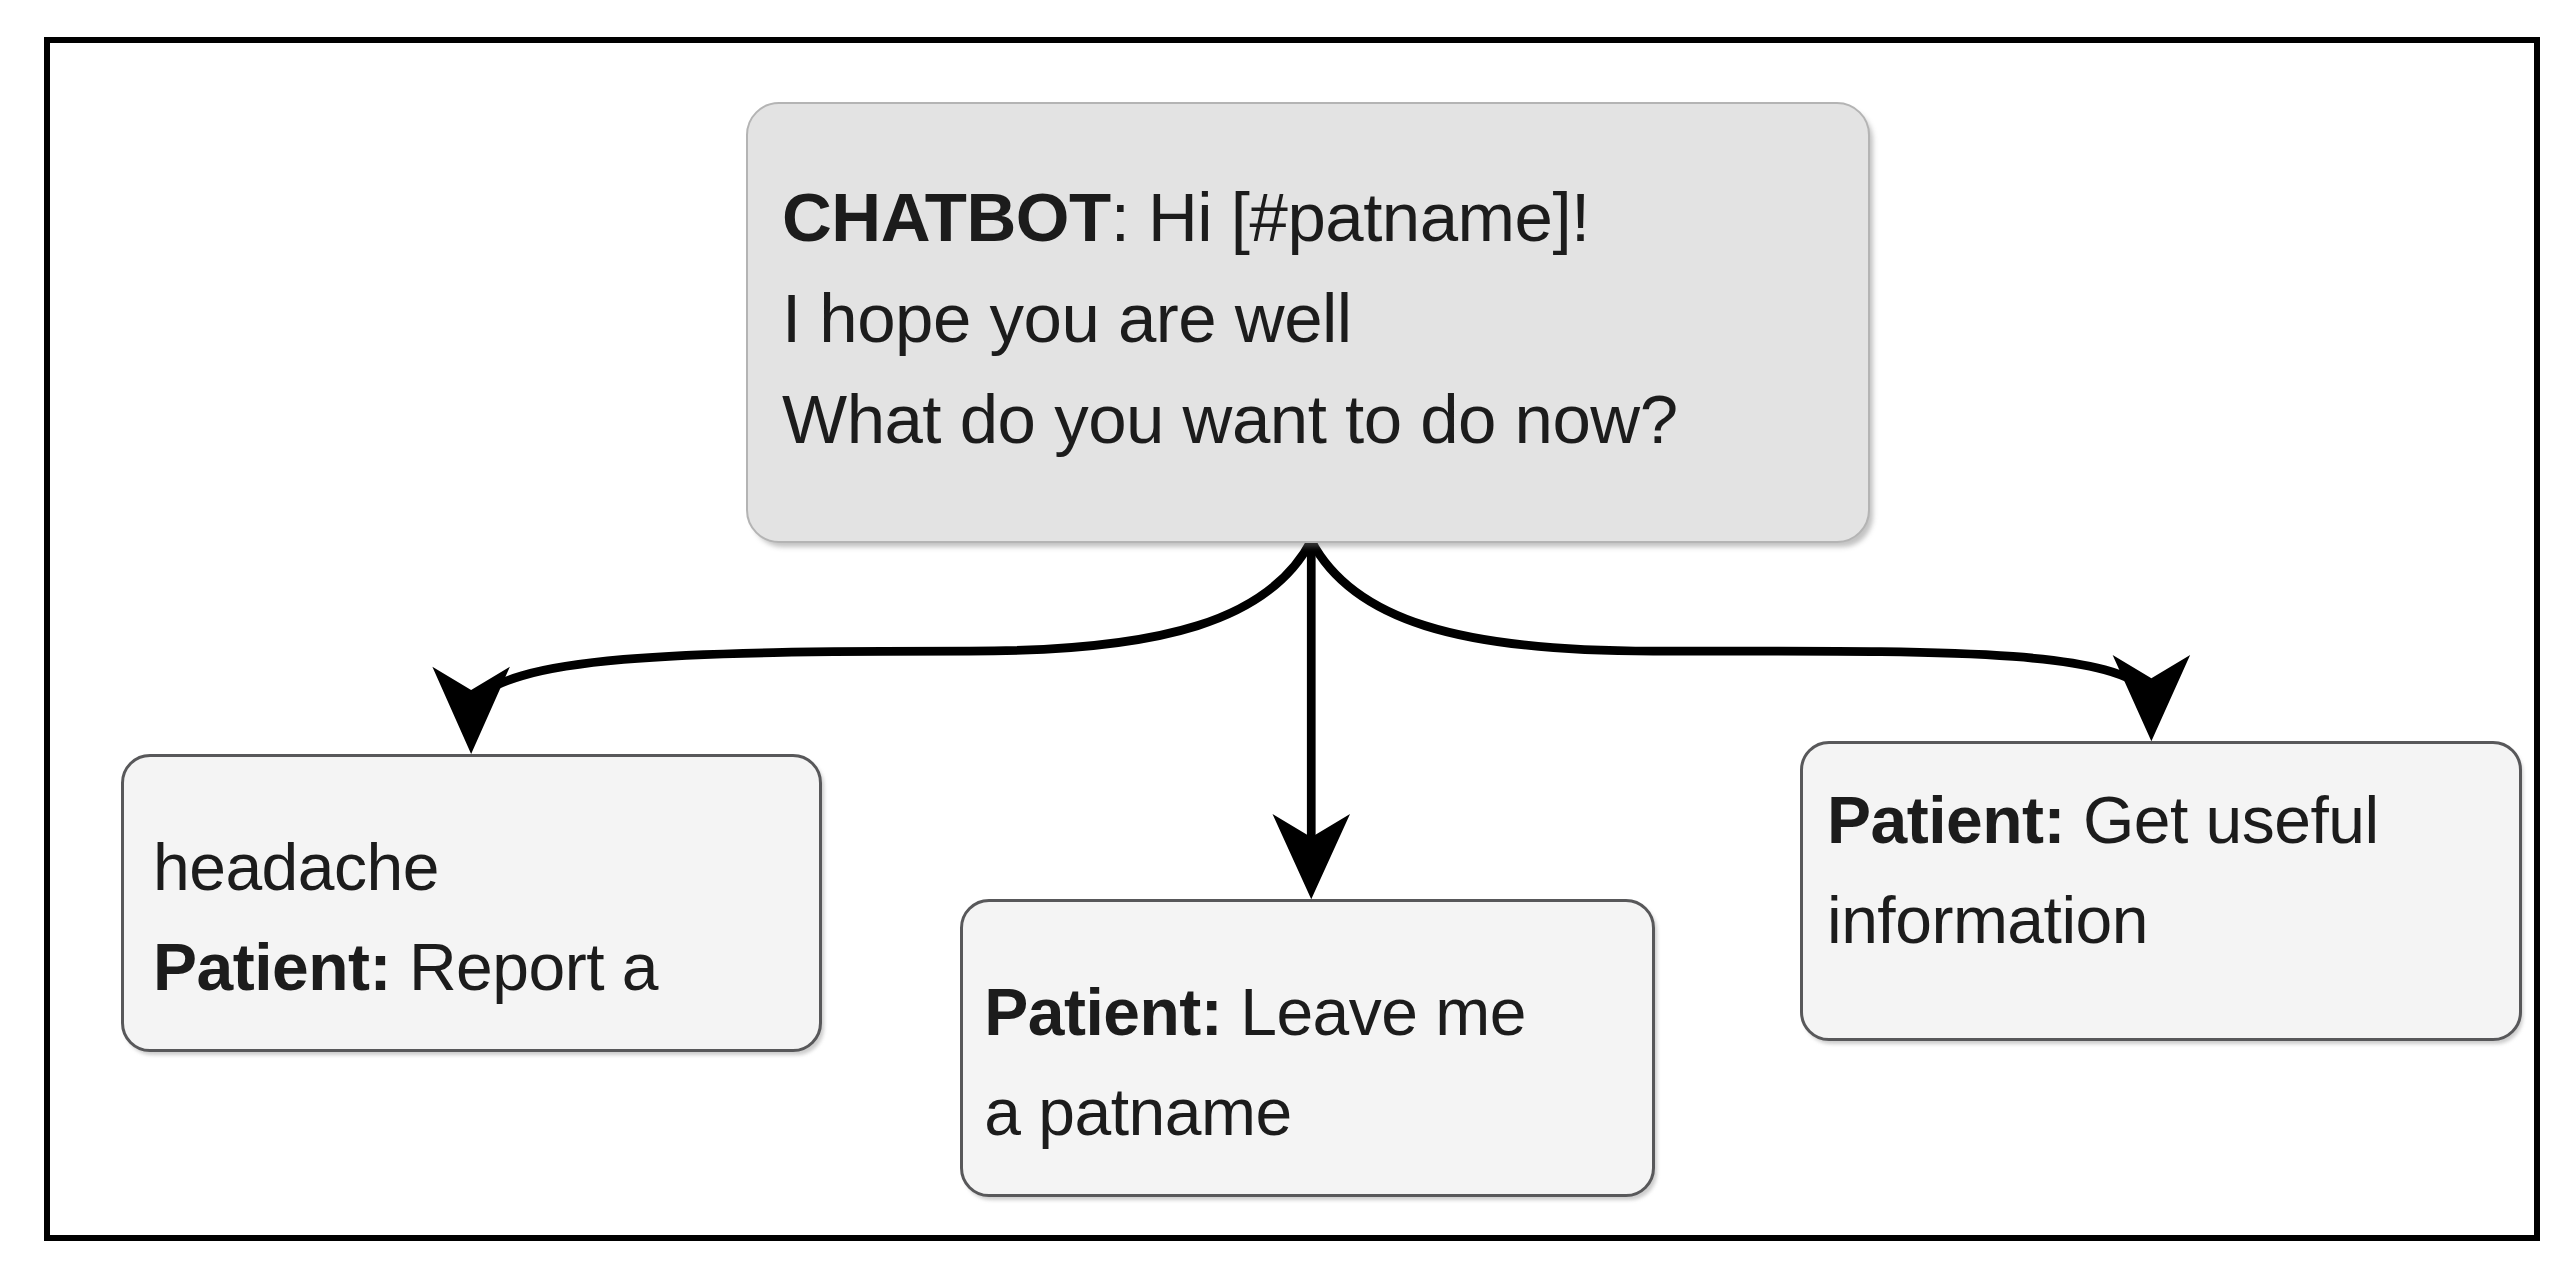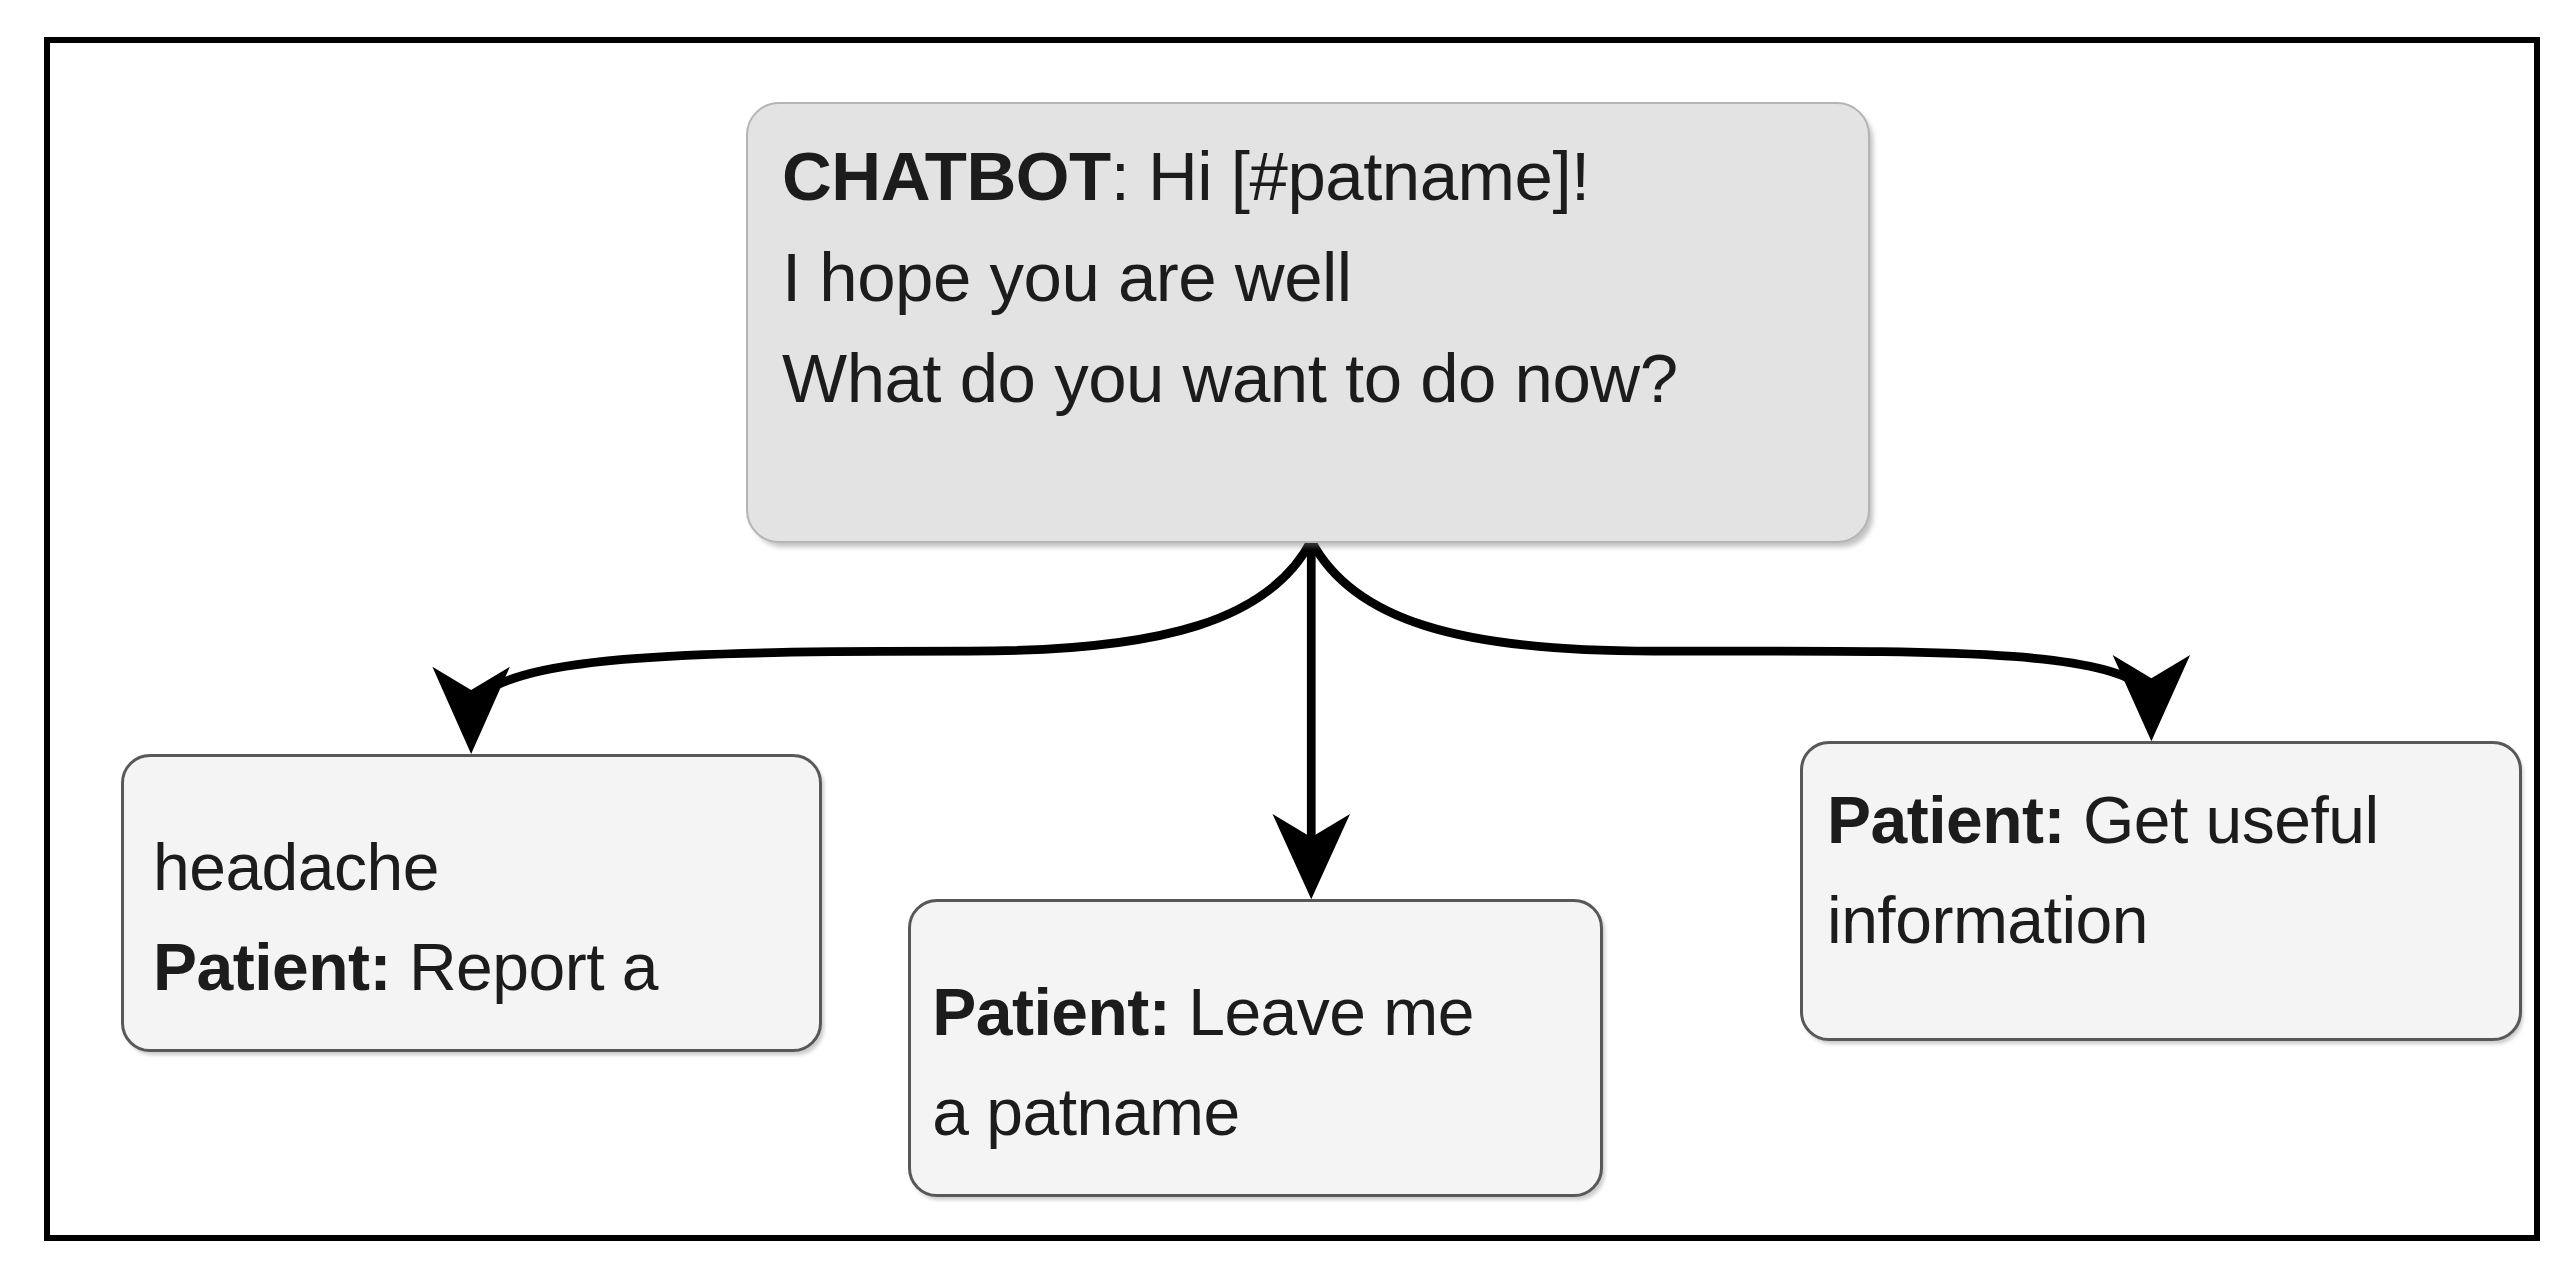--- a/index.html
+++ b/index.html
@@ -56,21 +56,21 @@
   
   #node-chatbot {
     left: 746px;
     top: 102px;
     width: 1124px;
     height: 441px;
     background: #e3e3e3;
     border: 2.9px solid #b4b4b4;
     border-radius: 33px;
     box-shadow: 4.8px 5.8px 4.8px -1.9px rgba(120,120,120,0.45);
-    padding: 22px 0 0 34px;
+    padding: 63px 0 0 34px;
   }
   #node-chatbot .node-text {
     font-size: 69px;
     line-height: 101px;
   }
   
   .node-patient {
     background: #f4f4f4;
     border: 3.9px solid #58585a;
     border-radius: 29px;
@@ -81,21 +81,21 @@
     line-height: 100px;
   }
   #node-headache {
     left: 121px;
     top: 754px;
     width: 701px;
     height: 298px;
     padding: 60px 0 0 29px;
   }
   #node-feedback {
-    left: 908px;
+    left: 960px;
     top: 899px;
     width: 695px;
     height: 298px;
     padding: 60px 0 0 21.3px;
   }
   #node-information {
     left: 1800px;
     top: 741px;
     width: 722px;
     height: 300px;

